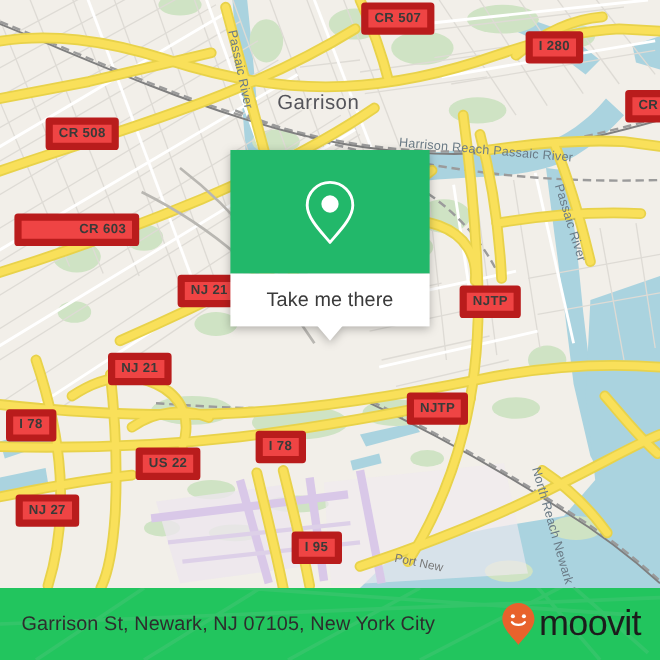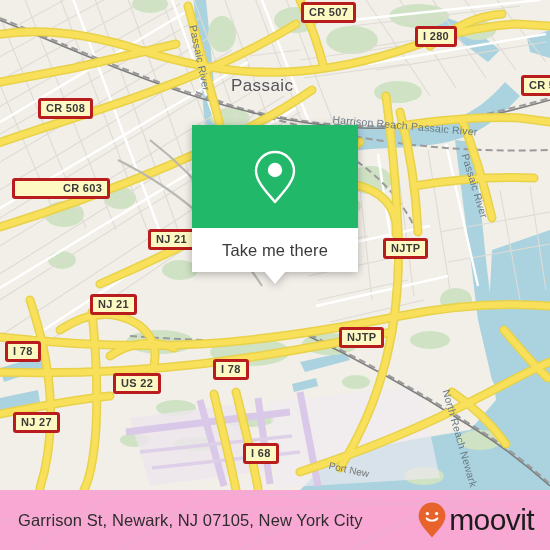--- a/index.html
+++ b/index.html
@@ -19,37 +19,37 @@
 
   
   .mlabel{position:absolute;white-space:nowrap;pointer-events:none;}
   .city{font-size:19px;color:#54545a;letter-spacing:.4px;
         text-shadow:1.5px 0 1px #f2efe9,-1.5px 0 1px #f2efe9,0 1.5px 1px #f2efe9,0 -1.5px 1px #f2efe9;}
   .water-lbl{font-size:10.5px;color:#6b7b86;letter-spacing:.2px;}
   .place-lbl{font-size:10px;color:#777;}
 
   
   .shield{
-    position:absolute;background:#fef9c3;border:3px solid #b91c1c;border-radius:3px;
+    position:absolute;background:#ef4444;border:6px solid #b91c1c;border-radius:3px;
     font-size:11px;font-weight:bold;color:#3a3a38;padding:1px 5px 2px 5px;
     line-height:12px;letter-spacing:.3px;white-space:nowrap;
   }
 
   
   #popup{position:absolute;left:192px;top:125px;width:166px;
          filter:drop-shadow(0 2px 4px rgba(0,0,0,.28));}
   #popup .head{height:103px;background:#22b86a;display:flex;align-items:center;justify-content:center;}
   #popup .foot{height:44px;background:#fff;display:flex;align-items:center;justify-content:center;text-align:center;}
   #popup .foot span{font-size:16.5px;color:#3a3a3a;letter-spacing:.1px;}
   #popup .tail{position:absolute;left:72px;top:146px;width:0;height:0;
                border-left:11px solid transparent;border-right:11px solid transparent;
                border-top:13px solid #fff;}
 
   
-  #footer{position:absolute;left:0;top:490px;width:550px;height:60px;background:#f9a8d4;overflow:hidden;}
+  #footer{position:absolute;left:0;top:490px;width:550px;height:60px;background:#22c55e;overflow:hidden;}
   #footer .watermark{position:absolute;left:0;top:-470px;width:550px;height:530px;opacity:.10;}
   #footer .bar{position:absolute;left:0;top:0;width:550px;height:60px;
                display:flex;align-items:center;justify-content:space-between;
                padding:0 16px 0 18px;box-sizing:border-box;}
   #footer .addr{font-size:16.5px;color:#2d2d2d;letter-spacing:.1px;}
   #logo{display:flex;align-items:center;gap:2px;}
   #logo .word{font-size:30px;color:#1c1c1c;letter-spacing:-.6px;line-height:30px;font-weight:500;}
 </style>
 </head>
 <body>
@@ -285,42 +285,42 @@
           <path d="M462,120 C474,150 484,184 492,218"></path>
         </g>
 
         <g fill="none" stroke="#b9b7b2" stroke-width="2.2">
           <path d="M118,160 C150,176 180,196 206,220 C230,242 248,264 262,286"></path>
           <path d="M150,140 C176,160 200,184 220,210"></path>
         </g>
       </g>
     </svg>
 
-    <div class="mlabel city" style="left:231px;top:76px;font-size:17px;">Passaic</div>
+    <div class="mlabel city" style="left:231px;top:76px;font-size:17px;">Garrison</div>
 
     <div class="mlabel water-lbl" style="left:199px;top:24px;transform:rotate(78deg);transform-origin:0 0;">Passaic River</div>
     <div class="mlabel water-lbl" style="left:333px;top:113px;transform:rotate(5deg);transform-origin:0 0;">Harrison Reach Passaic River</div>
     <div class="mlabel water-lbl" style="left:471px;top:152px;transform:rotate(73deg);transform-origin:0 0;">Passaic River</div>
     <div class="mlabel water-lbl" style="left:452px;top:388px;transform:rotate(74deg);transform-origin:0 0;">North Reach Newark Bay</div>
     <div class="mlabel place-lbl" style="left:330px;top:460px;transform:rotate(12deg);transform-origin:0 0;">Port New</div>
 
     <div class="shield" style="left:301px;top:2px;">CR 507</div>
-    <div class="shield" style="left:415px;top:26px;">I 280</div>
+    <div class="shield" style="left:438px;top:26px;">I 280</div>
     <div class="shield" style="left:38px;top:70px;margin-top:28px;">CR 508</div>
     <div class="shield" style="left:521px;top:75px;">CR 50</div>
     <div class="shield" style="left:12px;top:178px;padding-left:48px;">CR 603</div>
     <div class="shield" style="left:148px;top:229px;">NJ 21</div>
     <div class="shield" style="left:383px;top:238px;">NJTP</div>
     <div class="shield" style="left:90px;top:294px;">NJ 21</div>
     <div class="shield" style="left:339px;top:327px;">NJTP</div>
     <div class="shield" style="left:5px;top:341px;">I 78</div>
     <div class="shield" style="left:213px;top:359px;">I 78</div>
     <div class="shield" style="left:113px;top:373px;">US 22</div>
     <div class="shield" style="left:13px;top:412px;">NJ 27</div>
-    <div class="shield" style="left:243px;top:443px;">I 68</div>
+    <div class="shield" style="left:243px;top:443px;">I 95</div>
 
   </div>
 
   <div id="popup">
     <div class="head">
       <svg width="44" height="56" viewBox="0 0 44 56">
         <path d="M22,3 C11.5,3 3,11.5 3,22 C3,33 15,44.5 22,53 C29,44.5 41,33 41,22 C41,11.5 32.5,3 22,3 Z" fill="none" stroke="#ffffff" stroke-width="2.4" stroke-linejoin="round"></path>
         <circle cx="22" cy="21" r="7.2" fill="#ffffff"></circle>
       </svg>
     </div>

